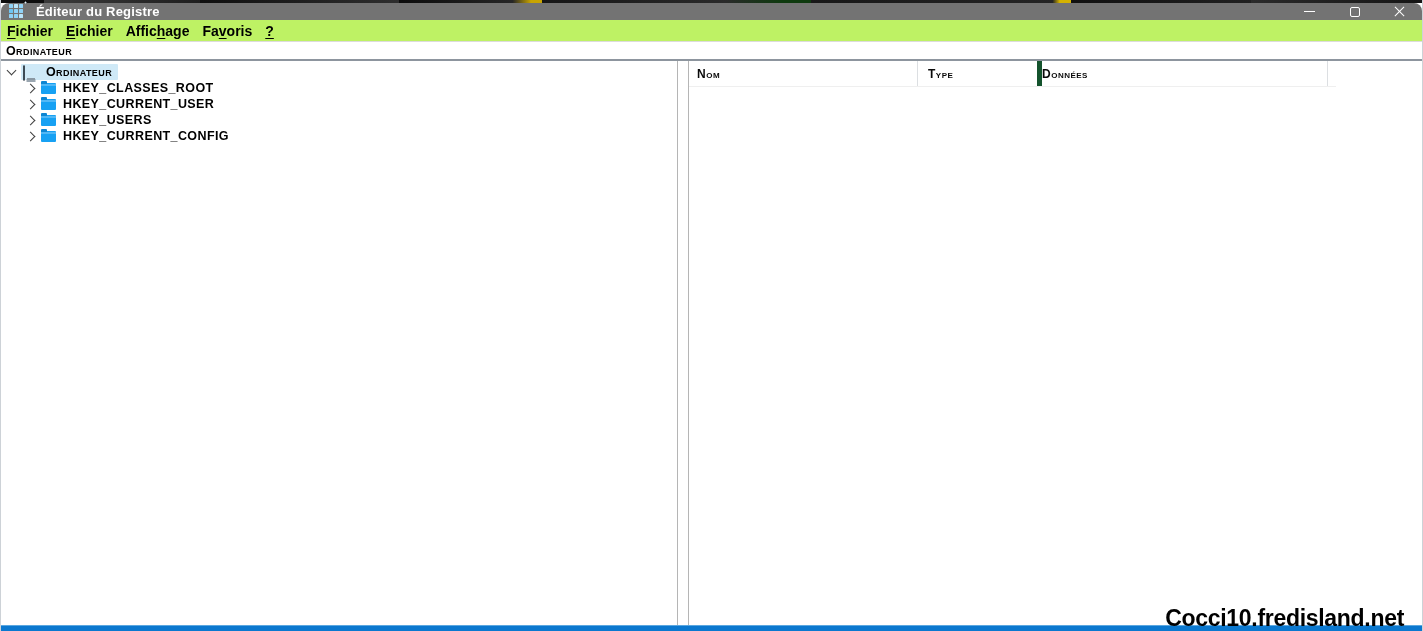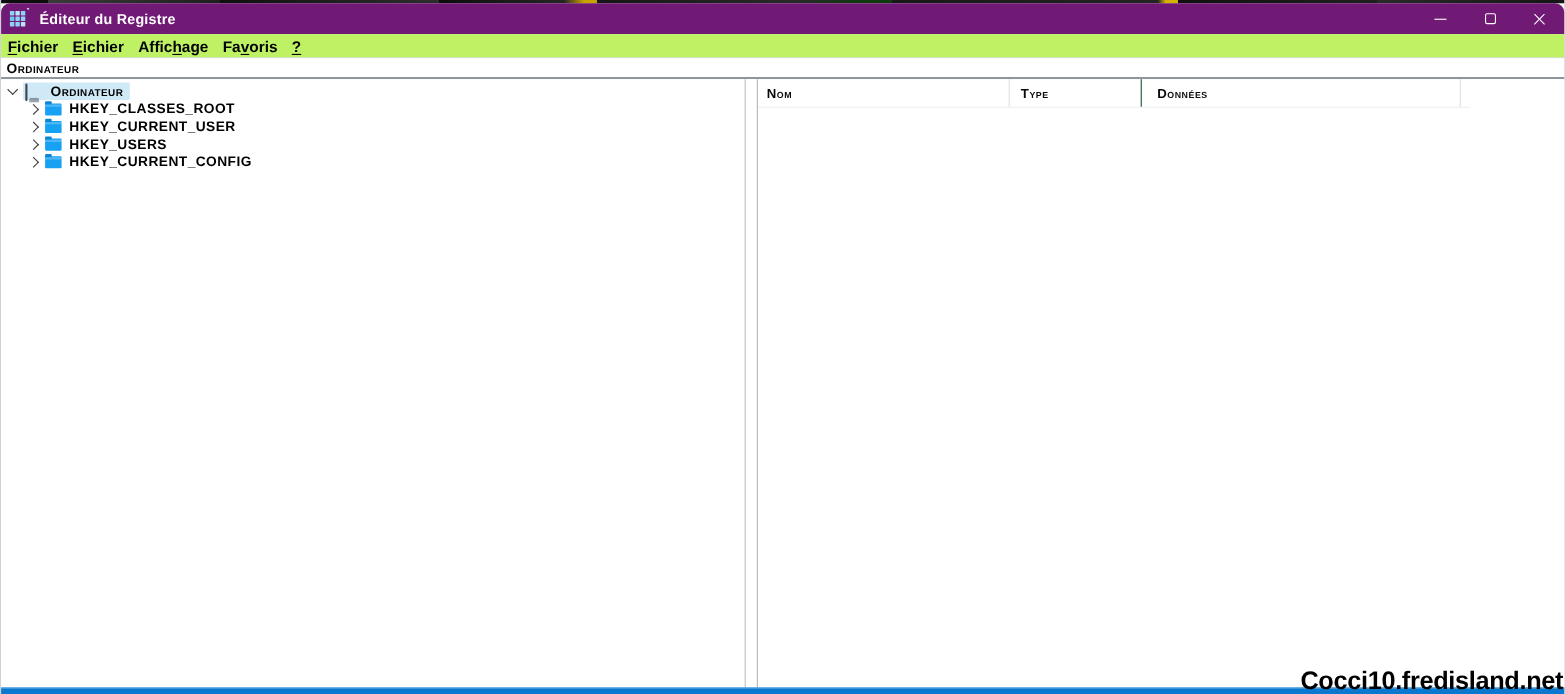--- a/index.html
+++ b/index.html
@@ -11,21 +11,21 @@
 
   
   .desktop-sliver { height:3px; width:100%;
     background:linear-gradient(90deg,
       #0d0d0d 0%, #0d0d0d 3%, #3a3a3a 3%, #1f1f1f 14%, #0f0f0f 14%, #2e2e2e 28%,
       #0c0c0c 28%, #262626 36%, #c8a400 37.3%, #c8a400 38.1%, #161616 38.1%, #2a2a2a 51%,
       #0e3a0e 55%, #0e3a0e 57%, #181818 57%, #242424 74%, #d4b200 74.5%, #d4b200 75.3%,
       #101010 75.3%, #202020 88%, #2a2a2a 88%, #151515 100%); }
 
   
-  .titlebar { height:28px; background:#701a75; display:flex; align-items:center;
+  .titlebar { height:17px; background:#737373; display:flex; align-items:center;
               border-radius:8px 8px 0 0; color:#fff; }
   .app-icon { width:15px; height:15px; margin:0 12px 0 8px; position:relative;
               display:grid; grid-template-columns:repeat(3,4px); grid-template-rows:repeat(3,4px); gap:1px; }
   .app-icon i { background:#8fd2f6; border-radius:0.5px; }
   .app-icon i:nth-child(2){ background:#b9e5fa; }
   .app-icon i:nth-child(4){ background:#6ec5f2; }
   .app-icon i:nth-child(9){ background:#b9e5fa; }
   .app-icon::after { content:""; position:absolute; right:-3px; top:-3px; width:3px; height:3px;
               background:#dff2fd; clip-path:polygon(50% 0,65% 35%,100% 50%,65% 65%,50% 100%,35% 65%,0 50%,35% 35%); }
   .title-text { font-size:13px; font-weight:bold; color:#fff; letter-spacing:0.2px; }
@@ -79,27 +79,27 @@
   .folder-icon::after { content:""; position:absolute; top:1px; left:0; width:15px; height:2px;
                  background:rgba(255,255,255,0.25); }
   .tree-label { padding:0 2px; }
 
   
   .list-header { height:26px; display:flex; border-bottom:1px solid #efefef; }
   .hdr-cell { display:flex; align-items:center; padding-left:8px; font-size:12px; font-weight:bold;
               font-variant:small-caps; letter-spacing:0.5px; color:#0a0a0a; cursor:default; }
   .hdr-nom  { width:228px; }
   .hdr-type { width:120px; border-left:1px solid #dcdfe2; padding-left:10px; }
-  .hdr-data { width:290px; border-left:1px solid #14532d; padding-left:14px; }
+  .hdr-data { width:290px; border-left:5px solid #14532d; padding-left:0; }
   .hdr-rest { flex:1; border-left:1px solid #dcdfe2; }
   .list-body { flex:1; background:#fff; }
 
   
   .bottom-strip { height:6px; background:#0b78cf; border-top:1px solid #5aa7e0; }
-  .watermark { position:absolute; right:1px; bottom:1px; z-index:5; font-size:23px; font-weight:800;
+  .watermark { position:absolute; right:18px; bottom:1px; z-index:5; font-size:23px; font-weight:800;
                letter-spacing:-0.3px; color:#000; line-height:1; }
 </style>
 </head>
 <body>
 
 <div class="window">
 
   <div class="desktop-sliver"></div>
 
   <div class="titlebar">

